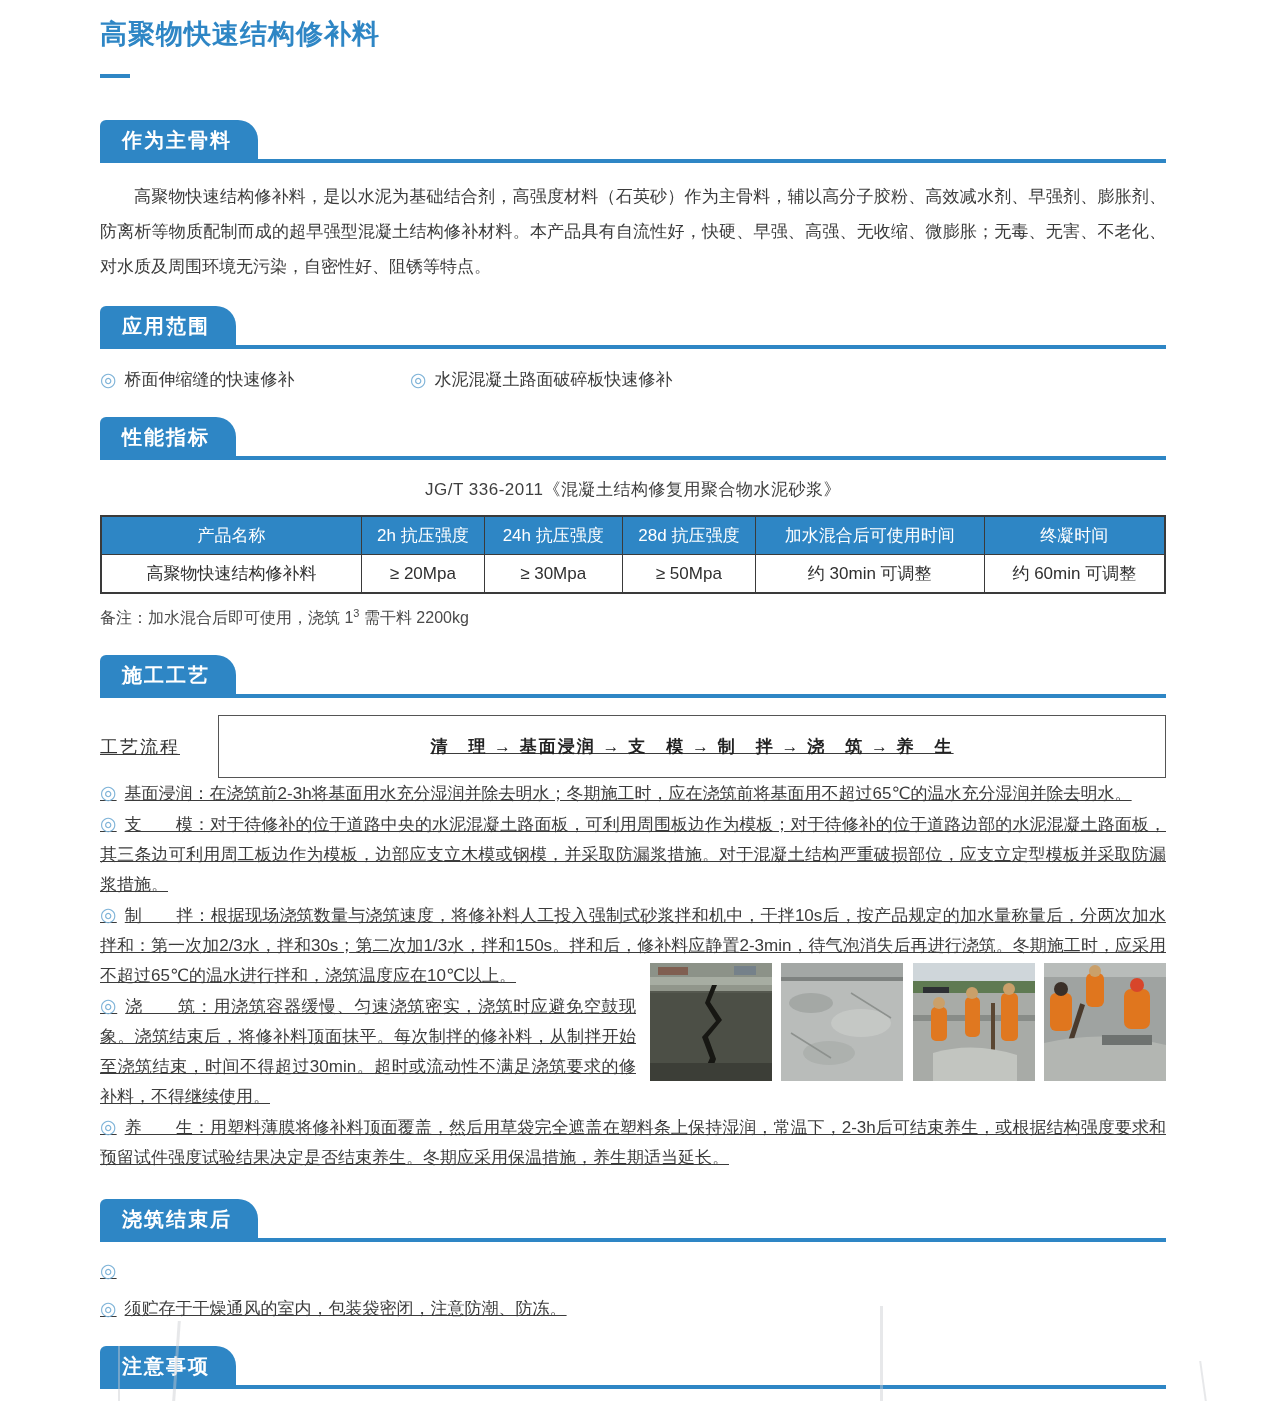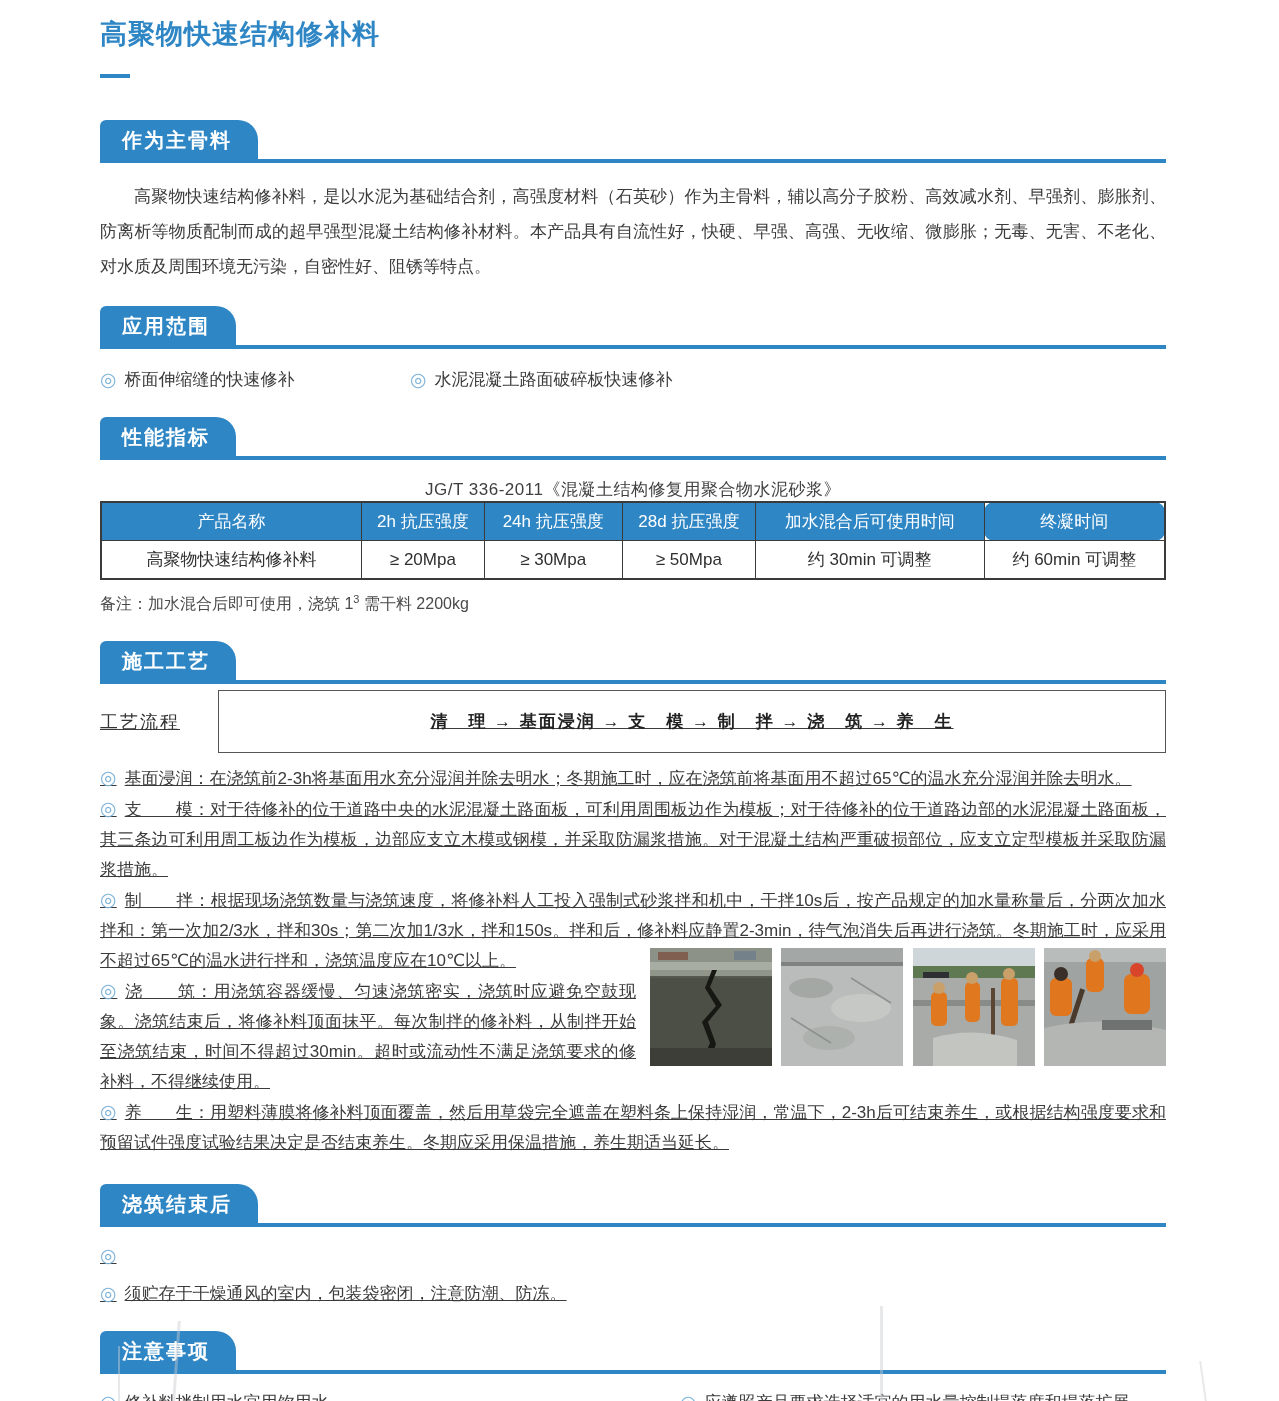--- a/index.html
+++ b/index.html
@@ -34,41 +34,41 @@
   
   .bullet { display:flex; align-items:flex-start; font-size:17px; line-height:30px; color:#3b3b3b; }
   .bullet .dot {
     color:#7eb3d8; font-size:19px; line-height:30px; margin-right:8px; flex:0 0 auto;
   }
   .apps-row { display:flex; margin-top:16px; }
   .apps-row .bullet:first-child { width:310px; }
 
   
   .tbl-caption { text-align:center; font-size:17px; color:#3f3f3f; margin-top:18px; letter-spacing:0.5px; }
-  table.perf { width:100%; border-collapse:collapse; border:2px solid #3a3a3a; }
+  table.perf { width:100%; border-collapse:collapse; margin-top:14px; border:2px solid #3a3a3a; }
   table.perf th {
     background:#2e86c5; color:#ffffff; font-size:17px; font-weight:normal;
     padding:7px 4px; border:1px solid #3a3a3a;
   }
   table.perf td {
     font-size:17px; color:#2f2f2f; text-align:center;
     padding:7px 4px; border:1px solid #3a3a3a; background:#ffffff;
   }
-  .c-name{width:24.5%;} .c-2h{width:11.5%;} .c-24h{width:13%;text-align:center;} .c-28d{width:12.5%;} .c-use{width:21.5%;} .c-set{width:17%;border-radius:10px;}
+  .c-name{width:24.5%;} .c-2h{width:11.5%;} .c-24h{width:13%;text-align:center;} .c-28d{width:12.5%;} .c-use{width:21.5%;} .c-set{width:17%;}
   .tbl-note { margin-top:14px; font-size:16px; color:#4a4a4a; }
   .tbl-note sup { font-size:11px; }
 
   
-  .flow-row { display:flex; align-items:center; margin-top:6px; }
+  .flow-row { display:flex; align-items:center; margin-top:17px; }
   .flow-label { font-size:18px; color:#333; flex:0 0 118px; letter-spacing:2px; }
   .flow-box {
     flex:1; border:1px solid #555; padding:19px 10px; text-align:center;
     font-size:17px; font-weight:bold; color:#222; letter-spacing:2px;
   }
-  .steps { margin-top:10px; }
+  .steps { }
   .step { font-size:17px; line-height:30px; text-align:justify; color:#3b3b3b; }
   .step .dot { color:#7eb3d8; font-size:19px; margin-right:8px; }
 
   .photo-strip {
     float:right; width:516px; margin:-28px 0 2px 14px;
     display:flex; justify-content:space-between;
   }
   .photo { width:122px; height:118px; background:#9a9a9a; overflow:hidden; }
   .photo svg { display:block; }
 

